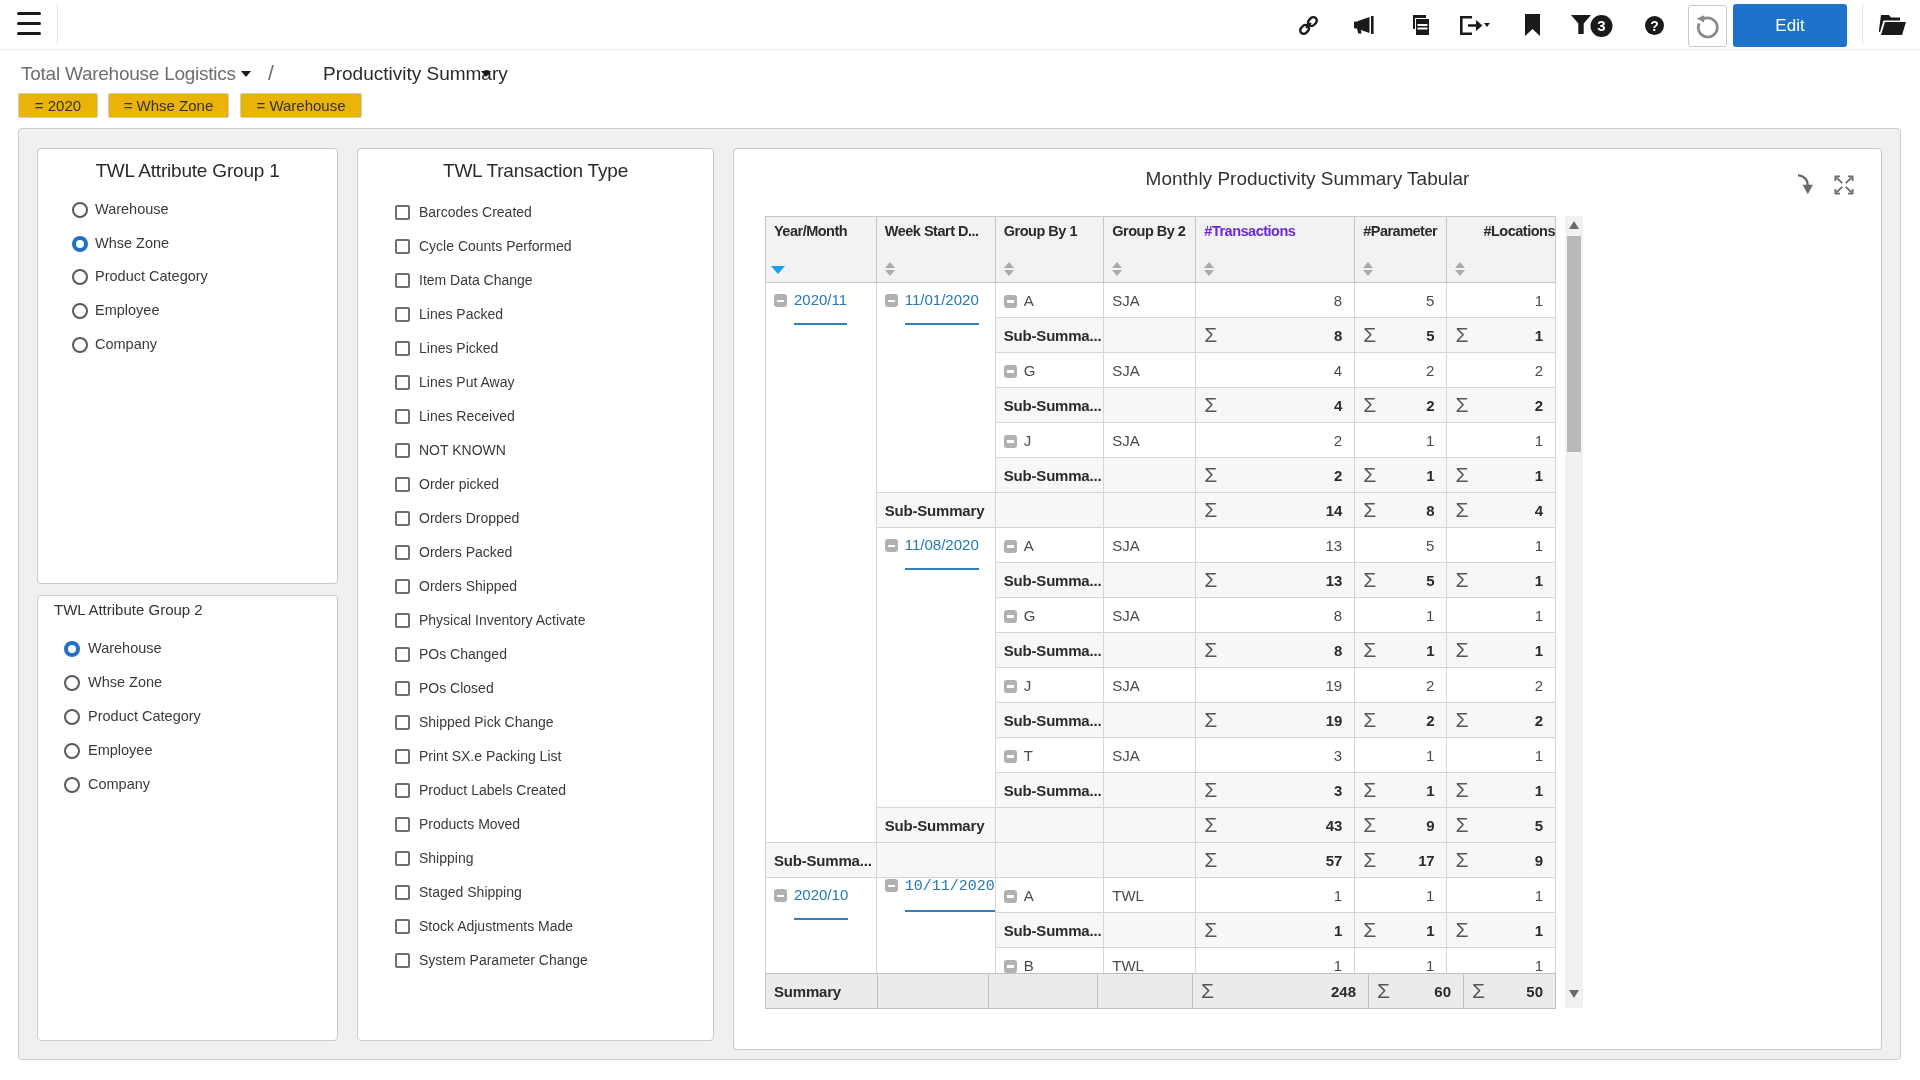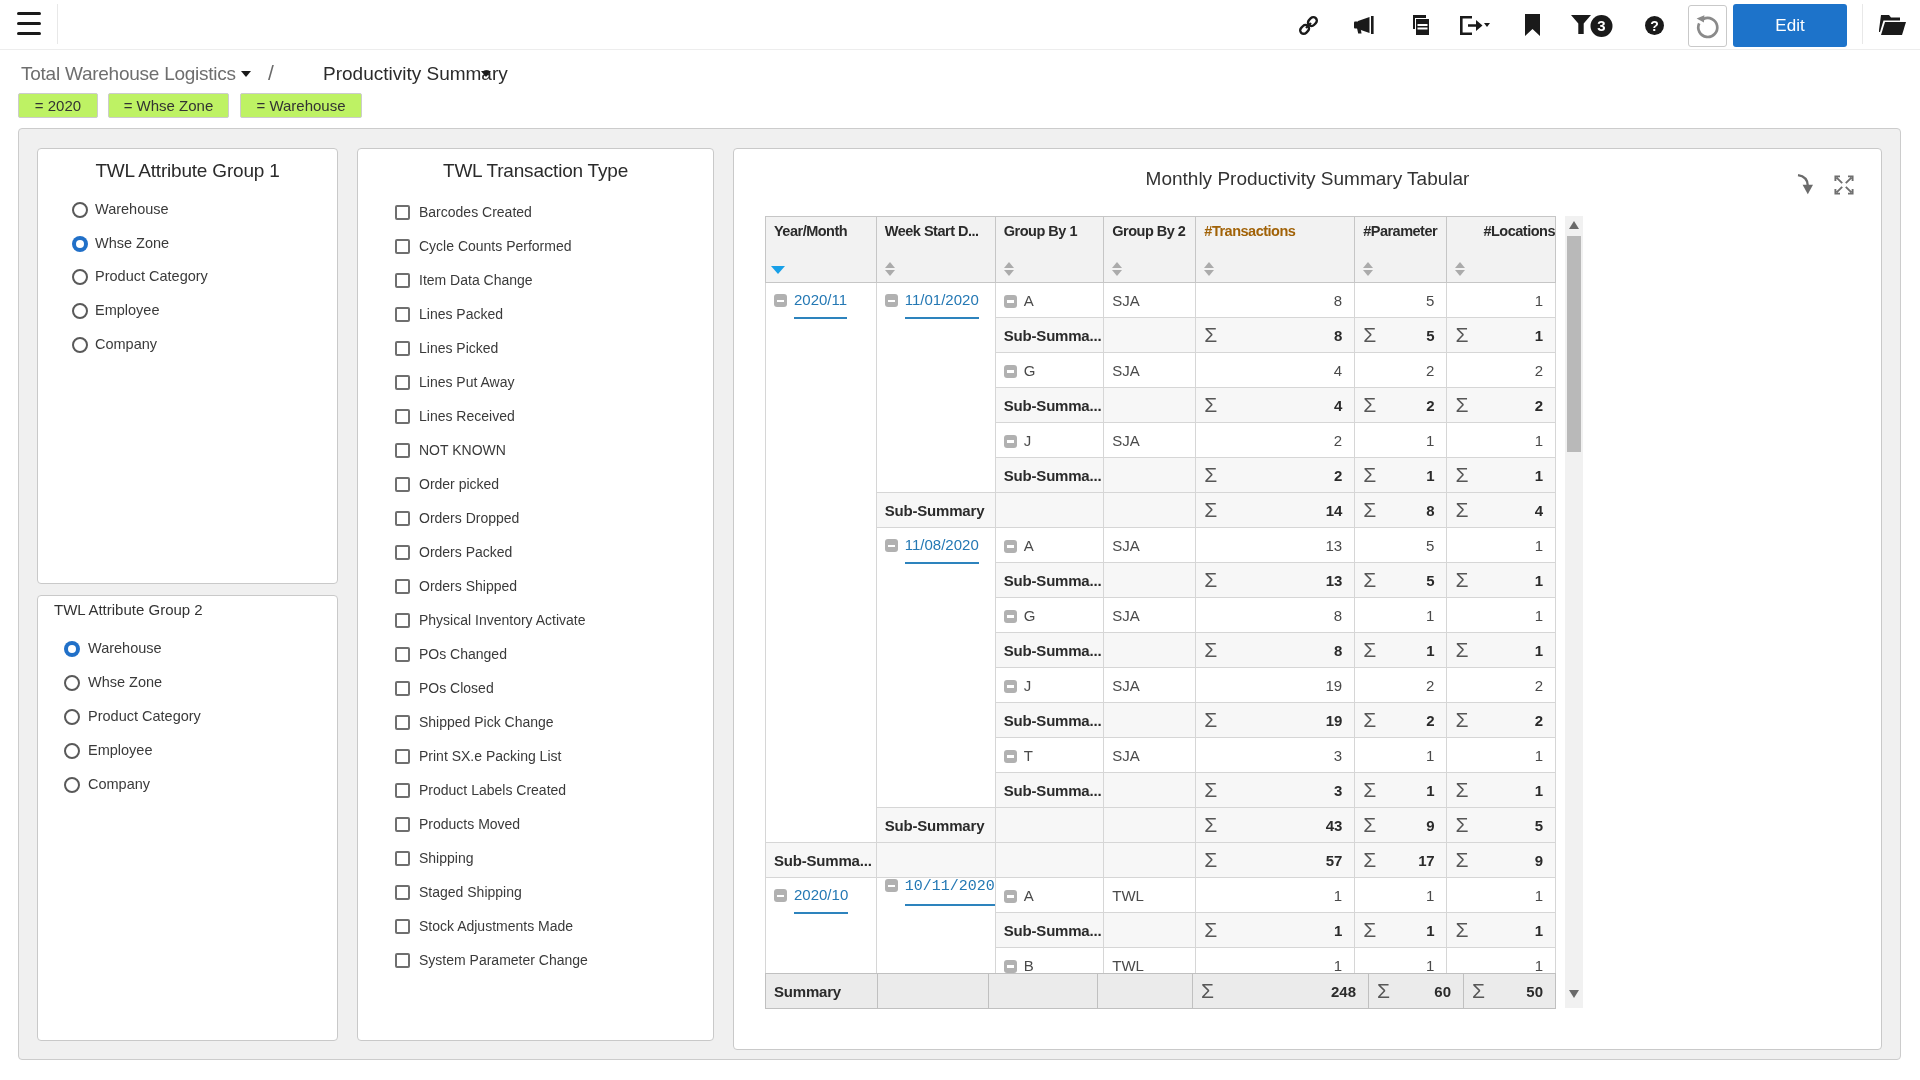--- a/index.html
+++ b/index.html
@@ -11,42 +11,42 @@
 .vdiv { position:absolute; top:4px; width:1px; height:40px; background:#e8e8e8; }
 .ticon { position:absolute; top:0; height:50px; display:flex; align-items:center; justify-content:center; }
 #refreshbtn { position:absolute; left:1688px; top:5px; width:39px; height:42px; border:1px solid #c9c9c9; border-radius:3px; background:#fff; display:flex; align-items:center; justify-content:center; }
 #editbtn { position:absolute; left:1733px; top:4px; width:114px; height:43px; background:#1d73ca; border-radius:3px; color:#fff; font-size:17px; display:flex; align-items:center; justify-content:center; }
 
 #crumb1 { position:absolute; left:21px; top:63px; font-size:19px; letter-spacing:-0.25px; color:#6e6e6e; }
 #crumb2 { position:absolute; top:63px; font-size:19px; color:#2b2b2b; }
 .caret { display:inline-block; width:0; height:0; border-left:5px solid transparent; border-right:5px solid transparent; border-top:6px solid #1a1a1a; vertical-align:middle; }
 #slash { position:absolute; top:61px; font-size:21px; color:#6a6a6a; }
 
-.chip { position:absolute; top:93px; height:25px; border:1px solid #ccc; border-radius:2px; background:#bef264; font-size:15px; color:#333; display:flex; align-items:center; justify-content:center; }
+.chip { position:absolute; top:93px; height:25px; border:1px solid #ccc; border-radius:2px; background:#eab308; font-size:15px; color:#333; display:flex; align-items:center; justify-content:center; }
 
 #container { position:absolute; left:18px; top:128px; width:1883px; height:932px; background:#f0f0f0; border:1px solid #ccc; border-radius:4px; }
 .panel { position:absolute; background:#fff; border:1px solid #c9c9c9; border-radius:4px; }
 .ptitle-c { position:absolute; width:100%; text-align:center; font-size:19px; letter-spacing:-0.2px; color:#2b2b2b; }
 .radio { position:absolute; width:16px; height:16px; border-radius:50%; border:2px solid #595959; background:#fff; }
 .radio.sel { border:none; background:#2170c8; }
 .radio.sel::after { content:""; position:absolute; left:4px; top:4px; width:8px; height:8px; background:#fff; border-radius:50%; }
 .rlabel { position:absolute; font-size:14.5px; color:#3a3a3a; }
 .cbox { position:absolute; width:15px; height:15px; border:2px solid #6f6f6f; border-radius:2px; background:#fff; }
 
 #ttitle { position:absolute; text-align:center; font-size:19px; color:#333; }
 table { border-collapse:collapse; table-layout:fixed; }
 td, th { border:1px solid #d6d6d6; font-size:15px; color:#4a4a4a; vertical-align:middle; overflow:hidden; white-space:nowrap; padding:0; }
 tr { height:35px; }
 .hdr td { background:#f2f2f2; border:1px solid #c6c6c6; }
 .num { text-align:right; padding-right:12px; }
 .sub td { background:#f7f7f7; font-weight:bold; color:#2b2b2b; letter-spacing:-0.2px; }
 .grpcell { padding-left:8px; }
 .expico { display:inline-block; width:13px; height:13px; background:#b1b1b1; border-radius:3px; position:relative; vertical-align:-2px; margin-right:7px; }
 .expico::after { content:""; position:absolute; left:3px; top:5.5px; width:7px; height:2.5px; background:#fff; }
-.tlink { color:#2478b4; text-decoration:none; border-bottom:2px solid #2d83bd; padding-bottom:9px; }
+.tlink { color:#2478b4; text-decoration:none; border-bottom:2px solid #2d83bd; padding-bottom:15px; }
 .sigcell { position:relative; }
 .sig { position:absolute; left:8px; top:50%; transform:translateY(-50%); font-size:21px; color:#575757; font-weight:normal; }
 
 #sbar { position:absolute; background:#f1f1f1; }
 #sthumb { position:absolute; background:#b9b9b9; }
 .sarr { position:absolute; width:0; height:0; border-left:5.5px solid transparent; border-right:5.5px solid transparent; }
 </style>
 </head>
 <body>
 <div id="toolbar">
@@ -280,21 +280,21 @@
             </div>
           </td>
           <td style="vertical-align:top; position:relative;">
             <div style="padding:6px 0 0 8px; font-weight:bold; font-size:14.5px; letter-spacing:-0.5px; color:#2b2b2b;">Group By 2</div>
             <div style="position:absolute; left:8px; top:45px;">
               <div style="width:0;height:0;border-left:5px solid transparent;border-right:5px solid transparent;border-bottom:6.5px solid #ababab;margin-bottom:1.5px;"></div>
               <div style="width:0;height:0;border-left:5px solid transparent;border-right:5px solid transparent;border-top:6.5px solid #ababab;"></div>
             </div>
           </td>
           <td style="vertical-align:top; position:relative;">
-            <div style="padding:6px 0 0 8px; font-weight:bold; font-size:14.5px; letter-spacing:-0.5px; color:#a16207;">#Transactions</div>
+            <div style="padding:6px 0 0 8px; font-weight:bold; font-size:14.5px; letter-spacing:-0.5px; color:#6d28d9;">#Transactions</div>
             <div style="position:absolute; left:8px; top:45px;">
               <div style="width:0;height:0;border-left:5px solid transparent;border-right:5px solid transparent;border-bottom:6.5px solid #ababab;margin-bottom:1.5px;"></div>
               <div style="width:0;height:0;border-left:5px solid transparent;border-right:5px solid transparent;border-top:6.5px solid #ababab;"></div>
             </div>
           </td>
           <td style="vertical-align:top; position:relative;">
             <div style="padding:6px 0 0 8px; font-weight:bold; font-size:14.5px; letter-spacing:-0.5px; color:#2b2b2b;">#Parameter</div>
             <div style="position:absolute; left:8px; top:45px;">
               <div style="width:0;height:0;border-left:5px solid transparent;border-right:5px solid transparent;border-bottom:6.5px solid #ababab;margin-bottom:1.5px;"></div>
               <div style="width:0;height:0;border-left:5px solid transparent;border-right:5px solid transparent;border-top:6.5px solid #ababab;"></div>

